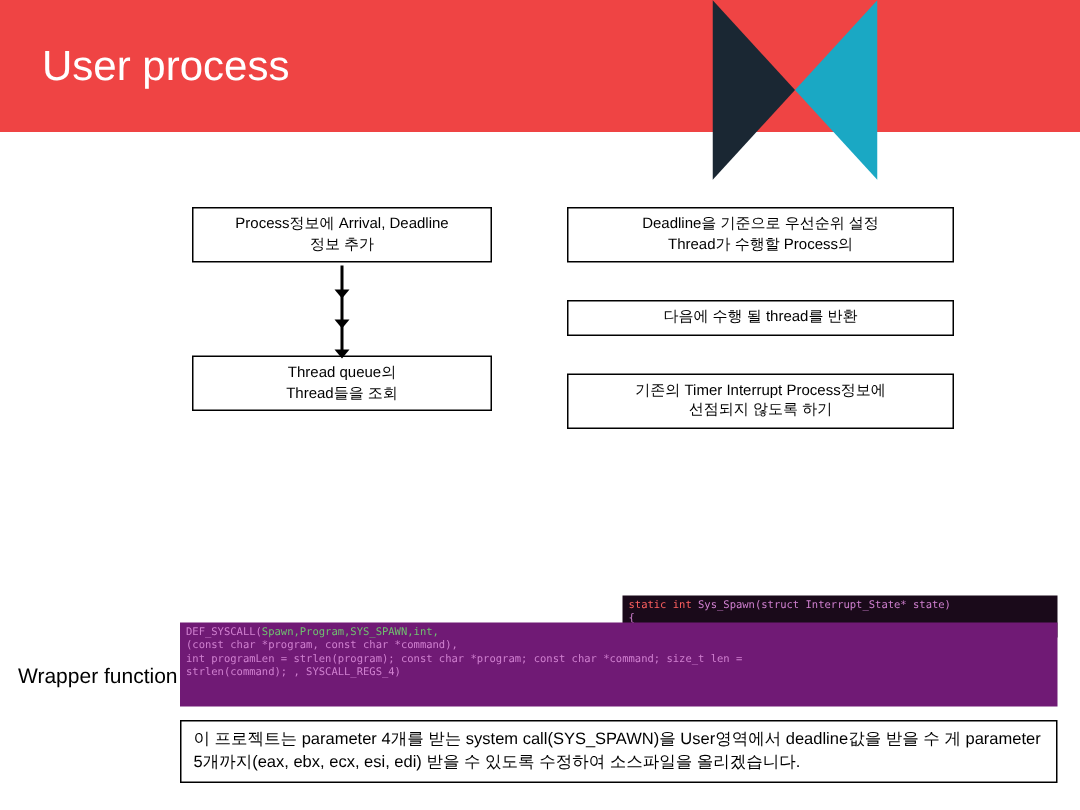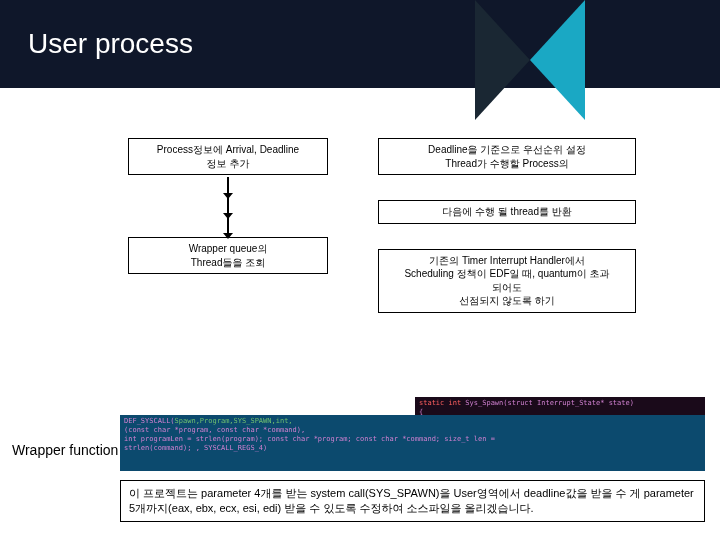--- a/index.html
+++ b/index.html
@@ -5,21 +5,21 @@
   * { margin: 0; padding: 0; box-sizing: border-box; }
   body {
     width: 720px;
     height: 540px;
     background: #ffffff;
     font-family: Arial, "Malgun Gothic", sans-serif;
     position: relative;
     overflow: hidden;
   }
   .header-bar {
-    background: #0f172a;
+    background: #ef4444;
     width: 100%;
     height: 88px;
     position: relative;
     display: flex;
     align-items: center;
     padding-left: 28px;
   }
   .title {
     color: #ffffff;
     font-size: 28px;
@@ -89,21 +89,21 @@
     line-height: 1.3;
     overflow: hidden;
     margin-top: 17px;
   }
   .code-strip-2 {
     position: absolute;
     left: 120px;
     top: 415px;
     width: 585px;
     height: 56px;
-    background: #0c4a6e;
+    background: #701a75;
     color: #d080d0;
     font-family: monospace;
     font-size: 7px;
     padding: 2px 4px;
     line-height: 1.3;
     overflow: hidden;
   }
   .code-kw { color: #ff6060; }
   .code-str { color: #70c070; }
   .wrapper-label {
@@ -144,38 +144,37 @@
 
   <div class="left-col">
     <div class="flow-box">
       <div>Process정보에 Arrival, Deadline</div>
       <div>정보 추가</div>
     </div>
     <div class="arrow-v"></div>
     <div class="arrow-v"></div>
     <div class="arrow-v"></div>
     <div class="flow-box">
-      <div>Wrapper queue의</div>
+      <div>Thread queue의</div>
       <div>Thread들을 조회</div>
     </div>
   </div>
 
   <div class="right-col">
     <div class="flow-box">
       <div>Deadline을 기준으로 우선순위 설정</div>
       <div>Thread가 수행할 Process의</div>
     </div>
     <div class="spacer-right"></div>
     <div class="flow-box">
       <div>다음에 수행 될 thread를 반환</div>
     </div>
     <div class="spacer-right"></div>
     <div class="flow-box">
-      <div>기존의 Timer Interrupt Handler에서</div>
-      <div>Scheduling 정책이 EDF일 때,  quantum이 초과되어도</div>
+      <div>기존의 Timer Interrupt Process정보에</div>
       <div>선점되지 않도록 하기</div>
     </div>
   </div>
 
 </div>
 
 <div class="code-strip-1">
   <span class="code-kw">static int </span><span>Sys_Spawn</span><span>(struct Interrupt_State* state)</span><br>
   <span>{</span>
 </div>

